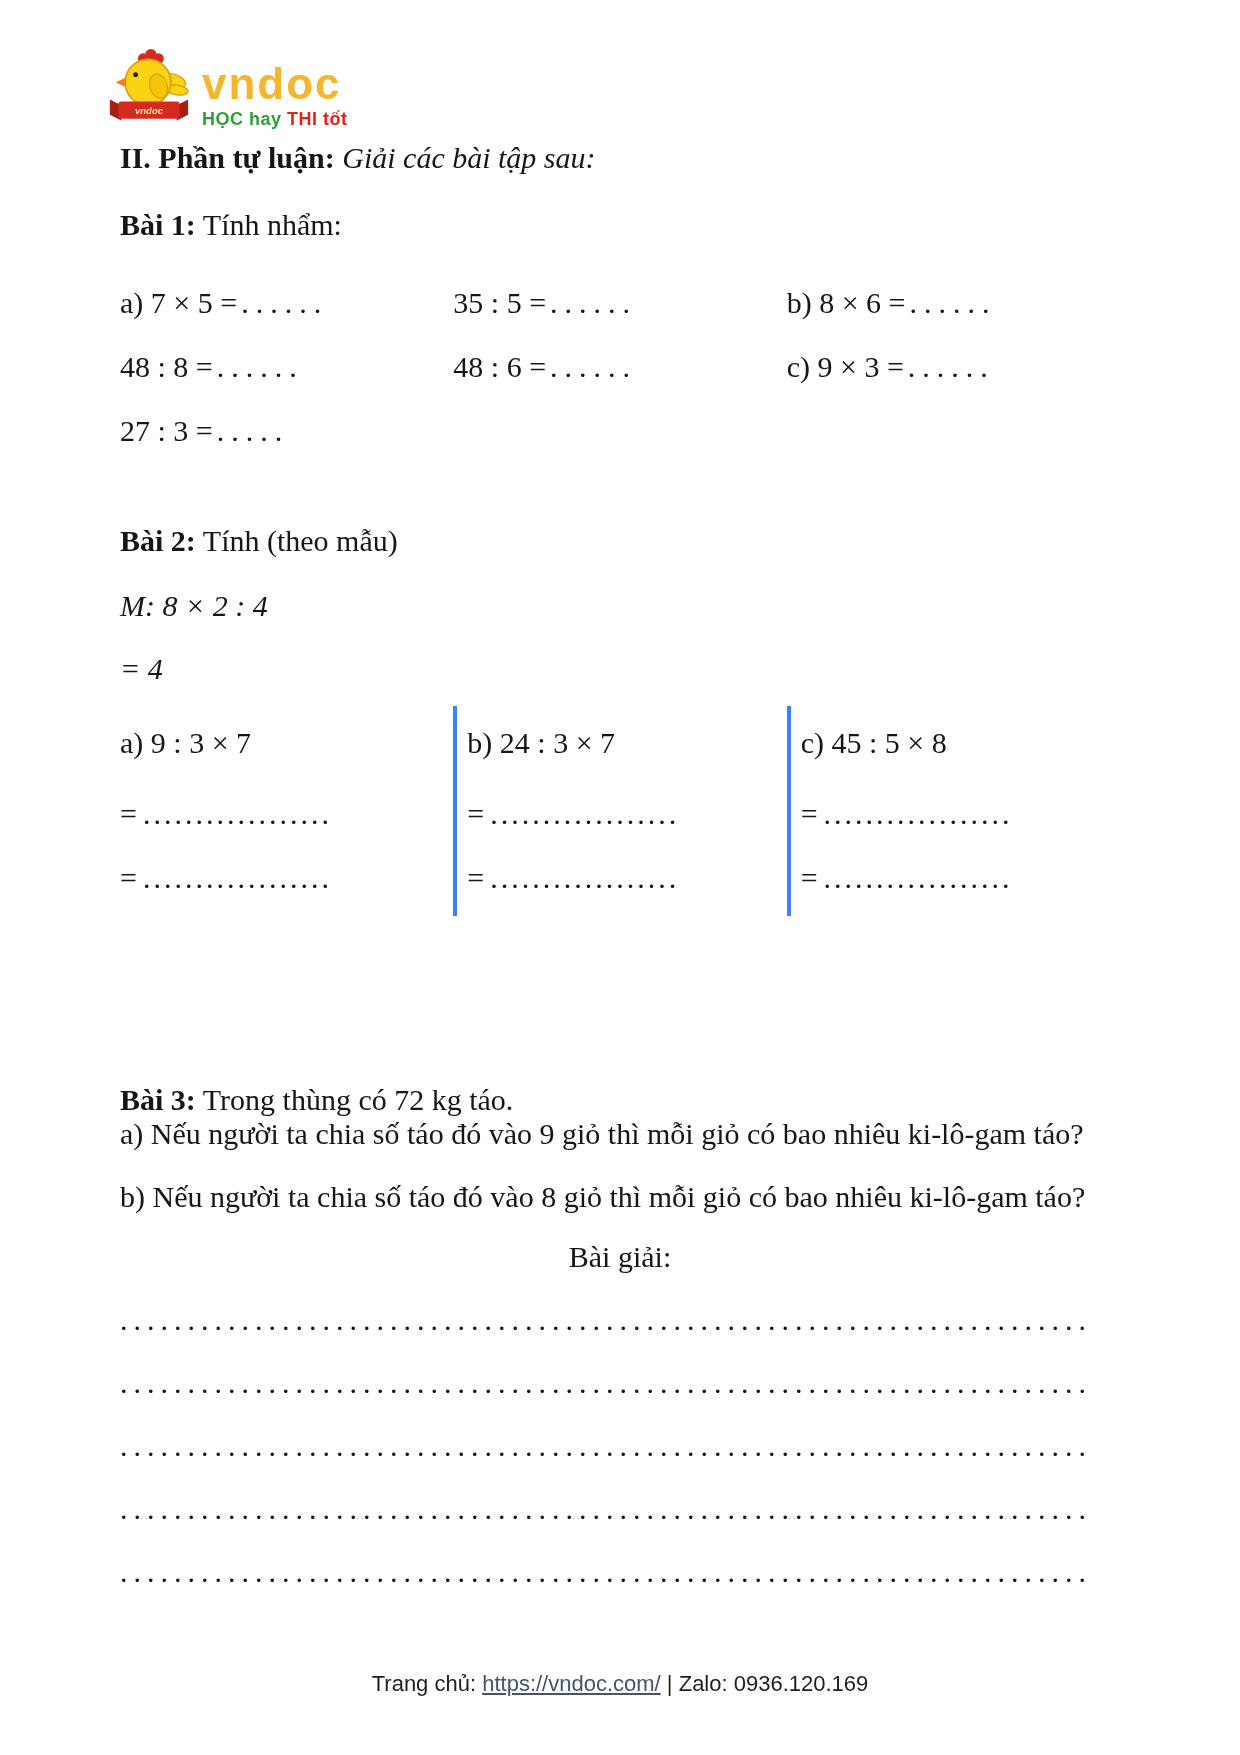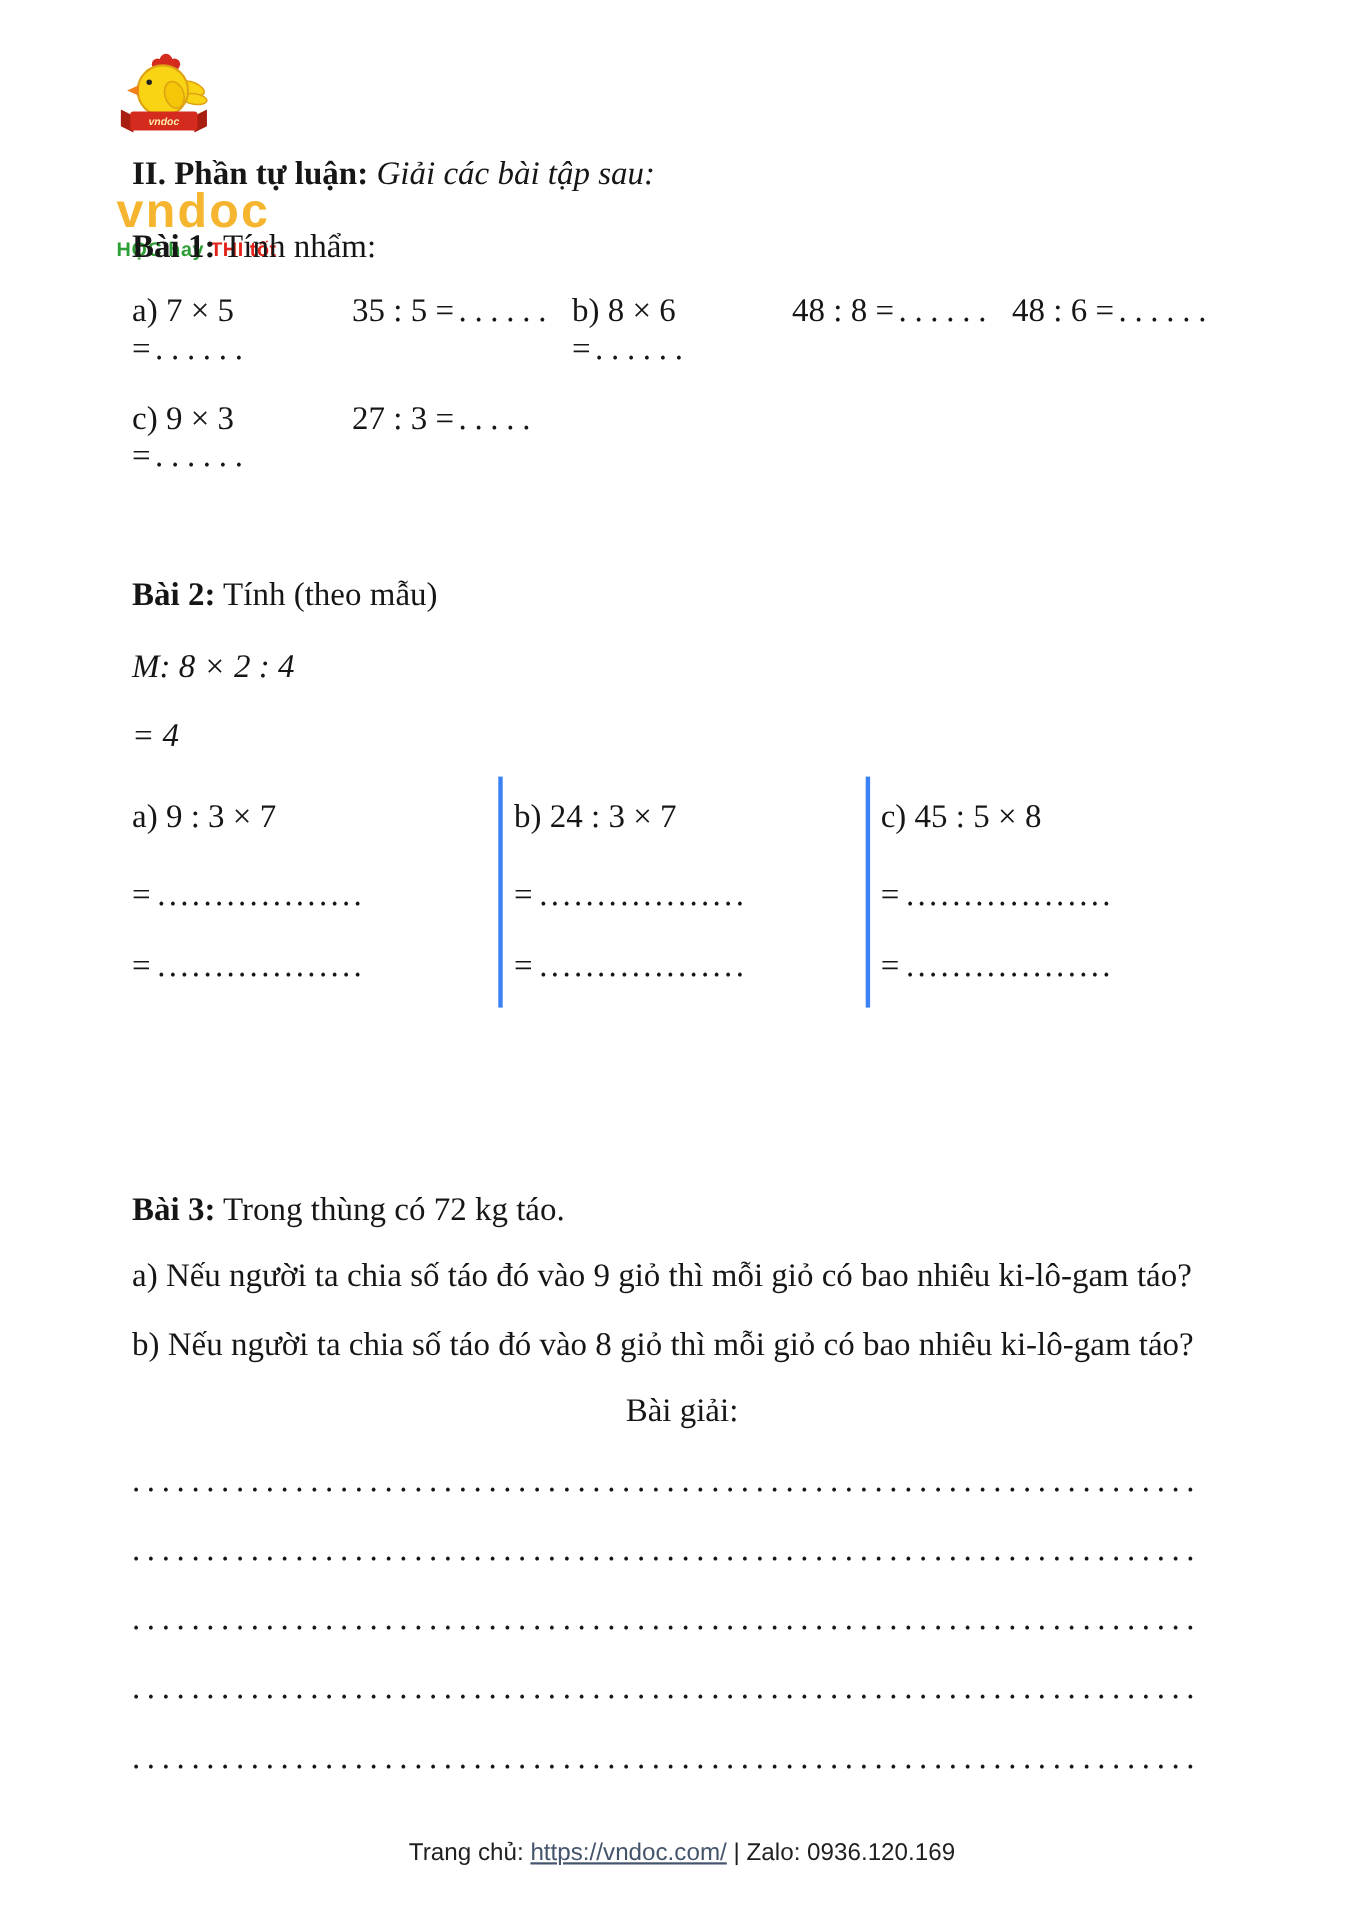--- a/index.html
+++ b/index.html
@@ -3,56 +3,56 @@
 <meta charset="utf-8">
 <style>
   * { margin:0; padding:0; box-sizing:border-box; }
   body { background:#ffffff; }
   .page {
     position:relative; width:1240px; height:1755px; background:#ffffff;
     font-family:"Liberation Serif", serif; color:#161616; overflow:hidden;
   }
 
   
-  .logo { position:absolute; left:106px; top:48px; display:flex; align-items:flex-start; gap:24px;flex-direction:column; }
+  .logo { position:absolute; left:106px; top:48px; display:flex; align-items:flex-start; gap:10px; }
   .logo-text { display:flex; flex-direction:column; padding-top:14px; }
   .logo-word {
     font-family:"Liberation Sans", sans-serif; font-weight:bold; font-size:44px;
     line-height:1; color:#F6B52E; letter-spacing:2px;
   }
   .logo-tag { font-family:"Liberation Sans", sans-serif; font-weight:bold; font-size:18px; margin-top:3px; letter-spacing:0.5px; }
   .tag-green { color:#2E9E36; }
   .tag-red { color:#E2231A; }
 
   
   .line { font-size:30px; line-height:34px; }
   .bold { font-weight:bold; }
   .ital { font-style:italic; }
 
   .sec-heading { position:absolute; left:120px; top:141px; }
 
   
   .bai1 { position:absolute; left:120px; top:208px; width:1000px; }
-  .b1grid { display:grid; grid-template-columns:1fr 1fr 1fr 1fr 1fr; margin-top:24px; row-gap:30px; }
+  .b1grid { display:grid; grid-template-columns:1fr 1fr 1fr; margin-top:44px; row-gap:30px; }
   .dots6 { letter-spacing:7px; margin-left:4px; }
 
   
   .bai2 { position:absolute; left:120px; top:524px; width:1000px; }
   .ex1 { margin-top:31px; }
   .ex2, .ex3 { margin-top:29px; }
   .b2grid { display:grid; grid-template-columns:1fr 1fr 1fr; margin-top:20px; min-height:210px; }
   .b2col { padding-top:20px; padding-bottom:20px; }
   .b2col.divided { border-left:4px solid #3b82f6; padding-left:10px; }
   .b2blank { margin-top:37px; }
   .b2blank.second { margin-top:30px; }
   .dots18 { letter-spacing:3px; margin-left:6px; }
 
   
   .bai3 { position:absolute; left:120px; top:1083px; width:1000px; }
-  .q-a { margin-top:26px; }
+  .q-a { }
   .q-b { margin-top:29px; }
   .sol-head { margin-top:26px; text-align:center; }
   .answers { margin-top:29px; }
   .ans-line { height:34px; overflow:hidden; white-space:nowrap; margin-top:29px; }
   .ans-line:first-child { margin-top:0; }
   .dots-long { letter-spacing:6px; font-size:30px; line-height:34px; }
 
   
   .footer {
     position:absolute; left:0; top:1671px; width:100%; text-align:center;

